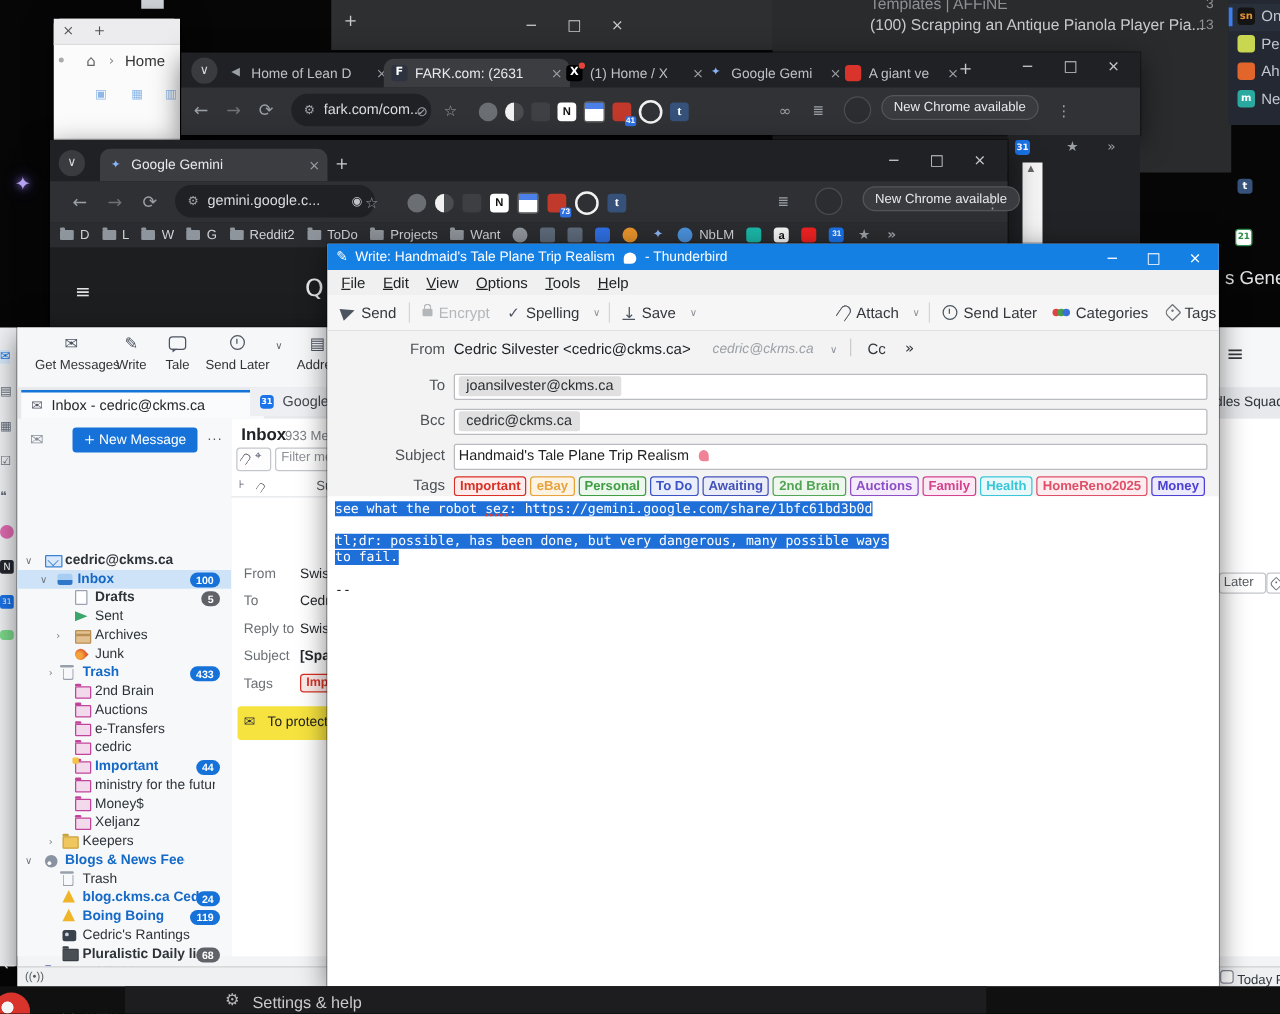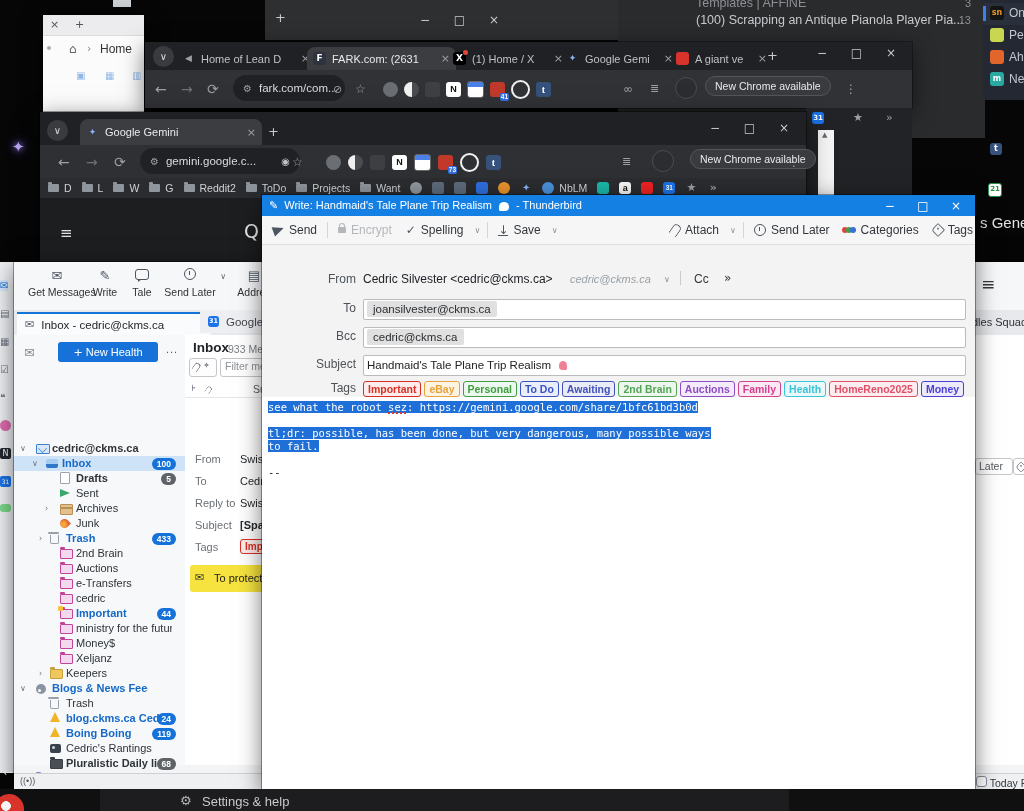--- a/index.html
+++ b/index.html
@@ -404,21 +404,21 @@
       <div class="tbtab tbtab2" style="left:186px;width:66px;top:0;">
         <span class="bmi" style="background:#1a73e8;font-size:6.5px;width:11px;height:11px;line-height:11px;">31</span>
         <span>Google C</span>
       </div>
       <span class="abs" style="left:958px;top:6px;font-size:11px;color:#2e3338;white-space:nowrap;">dles Squad</span>
     </div>
 
     <div class="abs" id="fpane" style="left:0;top:73px;width:171px;height:430px;">
       <span class="abs g" style="left:10px;top:10px;font-size:13px;color:#8a909a;">✉</span>
       <span class="abs" style="left:44px;top:7px;width:100px;height:20px;background:#1672d9;border-radius:3px;color:#fff;font-size:11px;line-height:20px;text-align:center;">
-        <span class="g">+</span> <span>New Health</span>
+        <span class="g">+</span> <span>New Message</span>
       </span>
       <span class="abs" style="left:152px;top:8px;color:#555;font-size:11px;letter-spacing:1px;">...</span>
       <div id="tree">
           <div class="frow bold" style="top: 106px;">
             <span class="chv g" style="left: 6px;">∨</span>
             <span class="fi fi-account" style="left: 22px;"></span>
             <span class="flb" style="left: 38px;">cedric@ckms.ca</span>
           </div>
           <div class="frow bold blue sel" style="top: 121px;">
             <span class="chv g" style="left: 18px;">∨</span>
@@ -597,20 +597,28 @@
     <div id="ctitle">
       <span class="g" style="margin:0 6px 0 7px;">✎</span><span>Write: Handmaid's Tale Plane Trip Realism</span>
       <span class="g" style="display:inline-block;width:10px;height:9px;background:#fff;border-radius:60% 60% 50% 20%;margin:0 4px;vertical-align:middle;"></span>
       <span>- Thunderbird</span>
       <span class="abs" style="right:4px;top:0;">
         <span class="wc g" style="color:#fff;">−</span>
         <span class="wc g" style="color:#fff;">□</span>
         <span class="wc g" style="color:#fff;">×</span>
       </span>
     </div>
+    <div id="cmenu">
+        <span class="mi">File</span>
+        <span class="mi">Edit</span>
+        <span class="mi">View</span>
+        <span class="mi">Options</span>
+        <span class="mi">Tools</span>
+        <span class="mi">Help</span>
+      </div>
     <div id="ctool">
       <span class="tbt" style="margin-left:4px;">
         <span class="planeic"></span>
         <span>Send</span>
       </span>
       <span class="tsep"></span>
       <span class="tbt dis">
         <span class="lock"></span>
         <span>Encrypt</span>
       </span>

